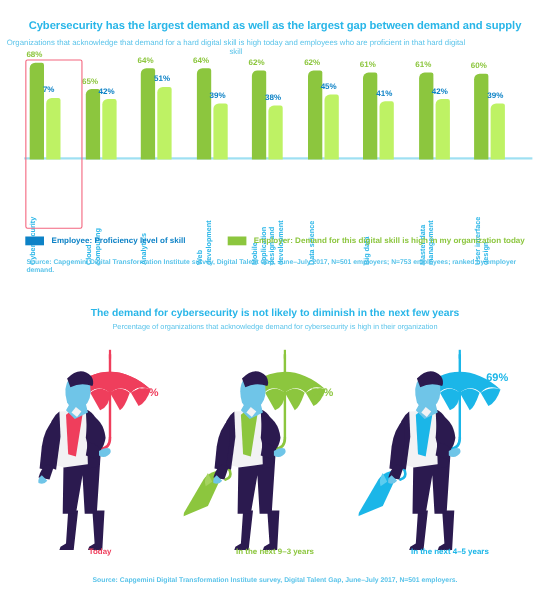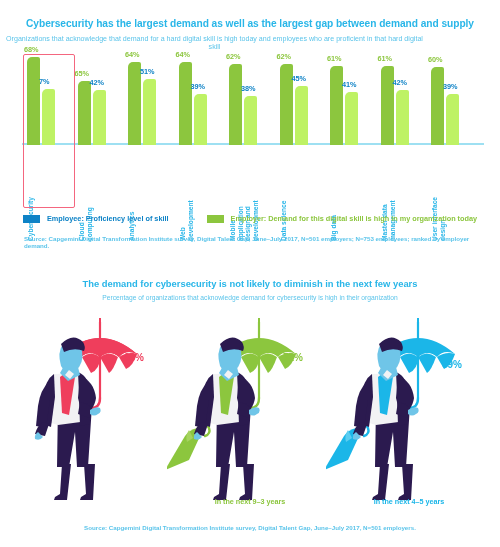--- a/index.html
+++ b/index.html
@@ -308,20 +308,21 @@
           <path d="M72 66 q14 5 16 22 q-2 14 -14 16 l-4 -16 Z" fill="#2b1a4f"></path>
           <path d="M72 92 q10 2 12 8 l-2 8 l-12 -4 Z" fill="#2b1a4f"></path>
           <path d="M82 100 q6 -4 10 -2 q2 4 -2 6 q-4 3 -8 0 Z" fill="#6fc5e8"></path>
           <path d="M55 34 q14 -6 19 6 q2 14 -6 20 q-10 5 -15 -4 q-4 -14 2 -22 Z" fill="#6fc5e8"></path>
           <path d="M53 34 q12 -12 22 -2 q3 5 1 9 q-10 -4 -20 1 Z" fill="#2b1a4f"></path>
           <path d="M56 56 q8 5 14 1 l2 8 l-12 6 l-8 -8 Z" fill="#6fc5e8"></path>
           <path d="M61 60 l5 4 l-4 5 l-5 -4 Z" fill="#f2f2f4"></path>
         </g>
       </svg>
       <div class="pct" style="left:116px; top:42px; color:#ef3e5c">68%</div>
+      <div class="fig-label" style="color:#ef3e5c">Today</div>
     </div>
 
     <div class="fig" style="left:167px">
       <svg width="166" height="190" viewBox="0 0 166 190">
         <g>
           <path d="M92 12 L92 88" stroke="#8cc63e" stroke-width="2.2" fill="none"></path>
           <path d="M92 88 q0 10 -9 10 q-9 0 -9 -9" stroke="#8cc63e" stroke-width="2.4" fill="none" stroke-linecap="round"></path>
           <path d="M55 44 q37 -32 74 0 q-11 -5 -18 3 q-9 -8 -19 0 q-10 -8 -19 0 q-7 -8 -18 -3 Z" fill="#8cc63e"></path>
           <path d="M55 44 q8 -4 13 1 q3 10 -2 14 Z" fill="#8cc63e"></path>
           <path d="M74 47 q9 -7 18 0 q0 12 -9 16 Z" fill="#8cc63e"></path>
@@ -389,20 +390,20 @@
           <path d="M30 122 q-4 3 -3 7 q5 2 8 -2 Z" fill="#6fc5e8"></path>
           <path d="M72 66 q14 5 16 22 q-2 14 -14 16 l-4 -16 Z" fill="#2b1a4f"></path>
           <path d="M72 92 q10 2 12 8 l-2 8 l-12 -4 Z" fill="#2b1a4f"></path>
           <path d="M82 100 q6 -4 10 -2 q2 4 -2 6 q-4 3 -8 0 Z" fill="#6fc5e8"></path>
           <path d="M55 34 q14 -6 19 6 q2 14 -6 20 q-10 5 -15 -4 q-4 -14 2 -22 Z" fill="#6fc5e8"></path>
           <path d="M53 34 q12 -12 22 -2 q3 5 1 9 q-10 -4 -20 1 Z" fill="#2b1a4f"></path>
           <path d="M56 56 q8 5 14 1 l2 8 l-12 6 l-8 -8 Z" fill="#6fc5e8"></path>
           <path d="M61 60 l5 4 l-4 5 l-5 -4 Z" fill="#f2f2f4"></path>
         </g>
       </svg>
-      <div class="pct" style="left:116px; top:49px; color:#1bb6e8">69%</div>
+      <div class="pct" style="left:116px; top:28px; color:#1bb6e8">69%</div>
       <div class="fig-label" style="color:#1bb6e8">In the next 4–5 years</div>
     </div>
 
   </div>
 
   <div class="source2">Source: Capgemini Digital Transformation Institute survey, Digital Talent Gap, June–July 2017, N=501 employers.</div>
 </div>
 
 </body></html>

